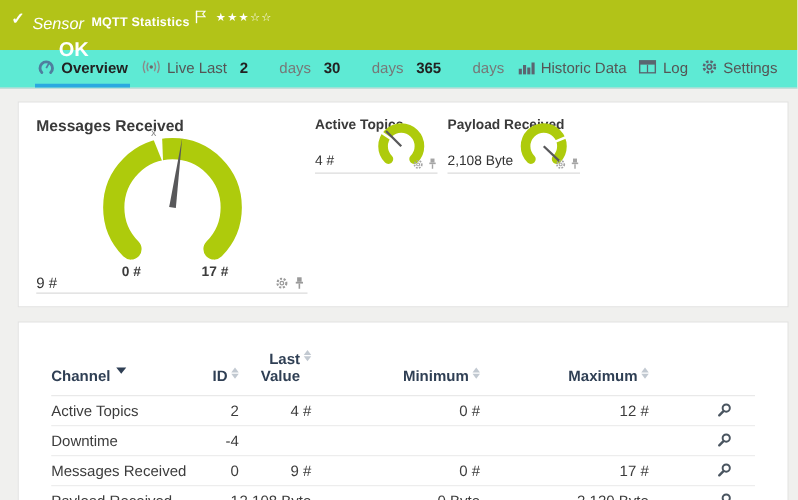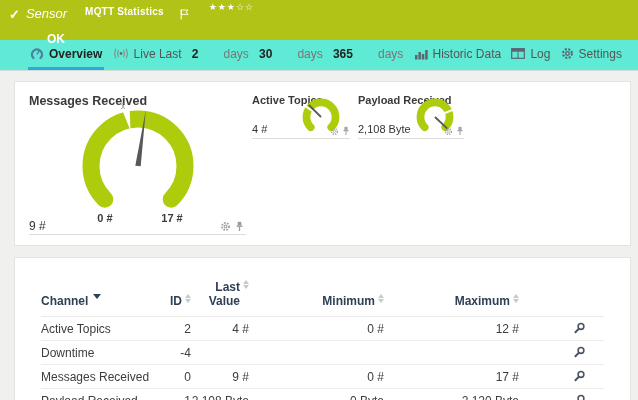--- a/index.html
+++ b/index.html
@@ -6,26 +6,26 @@
   body{
     width:638px;height:400px;overflow:hidden;position:relative;
     background:#f0f0ee;font-family:"Liberation Sans",sans-serif;
     -webkit-font-smoothing:antialiased;
   }
   
   .topbar{height:40px;background:#b2c318;color:#fff;display:flex;align-items:flex-start;
     padding:6px 10px 0 9px;box-sizing:border-box;}
   .topbar .check{font-size:13px;font-weight:bold;line-height:14px;margin:2px 6px 0 0;}
   .tcol{display:flex;flex-direction:column;}
-  .trow1{display:flex;align-items:flex-start;gap:12px;}
+  .trow1{display:flex;align-items:center;}
   .kind{font-style:italic;font-size:13px;margin-right:6px;}
   .sname{font-size:10px;font-weight:bold;letter-spacing:.2px;}
   .flagico{margin:0 2px 6px 4px;}
   .stars{font-size:9px;letter-spacing:1px;margin-left:6px;position:relative;top:-4px;}
-  .okline{font-size:12px;font-weight:bold;margin:2px 0 0 21px;}
+  .okline{font-size:16px;font-weight:bold;margin:2px 0 0 21px;}
   
   .tabs{height:31px;background:#5eead4;border-bottom:1px solid #d9d9d9;display:flex;
     justify-content:space-between;align-items:stretch;padding:0 14px 0 28px;box-sizing:border-box;}
   .tab{display:flex;align-items:center;gap:5px;font-size:12px;color:#555;cursor:pointer;
     border-bottom:3px solid transparent;box-sizing:border-box;padding:0 2px;white-space:nowrap;}
   .tab.active{border-bottom-color:#2aa9e0;color:#222;font-weight:bold;}
   .tab .num{font-weight:bold;color:#222;}
   .tab .word{color:#777;margin-left:20px;}
   .tab svg{flex:none;}
   

